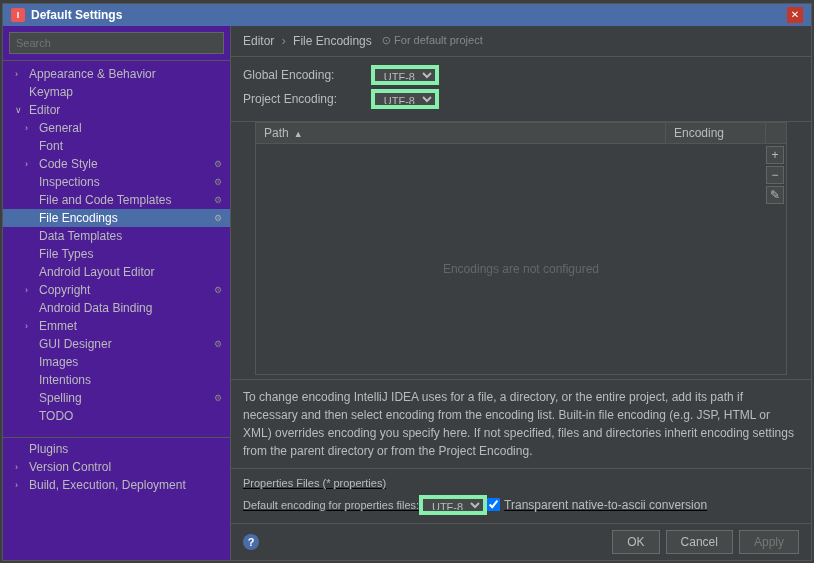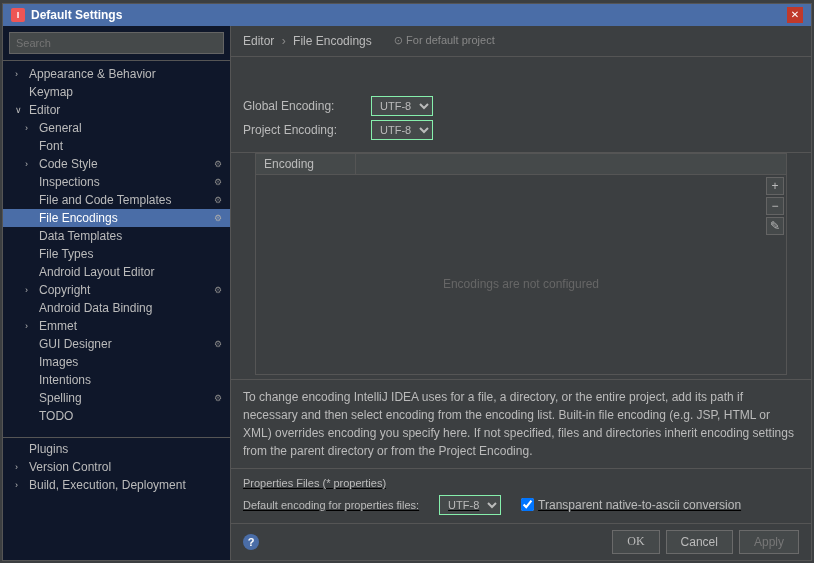--- a/index.html
+++ b/index.html
@@ -6,59 +6,59 @@
     body { width: 814px; height: 563px; background: #3c3f41; display: flex; align-items: center; justify-content: center; }
     .window { width: 810px; height: 558px; background: #3c3f41; border: 1px solid #555; display: flex; flex-direction: column; }
     .title-bar { background: #4a6da7; color: #fff; padding: 4px 8px; display: flex; align-items: center; justify-content: space-between; height: 22px; }
     .title-bar-left { display: flex; align-items: center; gap: 6px; }
     .title-icon { width: 14px; height: 14px; background: #e55; border-radius: 2px; display: flex; align-items: center; justify-content: center; font-size: 9px; color: #fff; font-weight: bold; }
     .title-text { font-size: 12px; color: #fff; font-weight: bold; }
     .title-controls { display: flex; gap: 2px; }
     .title-btn { width: 16px; height: 16px; background: #888; border: none; color: #fff; font-size: 10px; display: flex; align-items: center; justify-content: center; cursor: pointer; }
     .title-btn.close { background: #c0392b; }
     .content { display: flex; flex: 1; overflow: hidden; }
-    .sidebar { width: 228px; background: #0f172a; border-right: 1px solid #555; display: flex; flex-direction: column; }
+    .sidebar { width: 228px; background: #4c1d95; border-right: 1px solid #555; display: flex; flex-direction: column; }
     .search-box { padding: 6px; border-bottom: 1px solid #555; }
     .search-input { width: 100%; background: #45494a; border: 1px solid #646464; color: #bbb; padding: 2px 6px; outline: none; font-size: 11px; height: 22px; }
     .tree { flex: 1; overflow-y: auto; padding: 4px 0; }
     .tree-item { padding: 2px 8px 2px 12px; color: #bbb; cursor: pointer; display: flex; align-items: center; gap: 4px; }
     .tree-item.selected { background: #4a6da7; color: #fff; }
     .tree-item .arrow { font-size: 9px; width: 10px; }
     .tree-item .icon-badge { font-size: 9px; color: #888; margin-left: auto; }
     .indent-1 { padding-left: 22px; }
     .main { flex: 1; background: #3c3f41; display: flex; flex-direction: column; }
     .main-header { padding: 8px 12px; border-bottom: 1px solid #555; display: flex; align-items: center; gap: 6px; }
     .breadcrumb { color: #bbb; font-size: 12px; }
     .breadcrumb .sep { color: #888; margin: 0 4px; }
     .breadcrumb .active { color: #bbb; }
-    .for-default { color: #888; font-size: 11px; margin-left: 16px; }
-    .encoding-settings { padding: 8px 12px; border-bottom: 1px solid #555; margin-top: 31px; }
+    .for-default { color: #888; font-size: 11px; margin-left: 4px; }
+    .encoding-settings { padding: 8px 12px; border-bottom: 1px solid #555; }
     .encoding-row { display: flex; align-items: center; gap: 8px; margin-bottom: 4px; }
     .encoding-label { color: #bbb; width: 120px; }
-    .encoding-select { background: #45494a; border: 1px solid #86efac; color: #bbb; padding: 1px 4px; font-size: 11px; height: 20px; outline: none; }
+    .encoding-select { background: #45494a; border: 4px solid #86efac; color: #bbb; padding: 1px 4px; font-size: 11px; height: 20px; outline: none; text-align: right; }
     .table-area { flex: 1; display: flex; flex-direction: column; border: 1px solid #555; margin: 0 12px; }
     .table-header { display: flex; background: #45494a; border-bottom: 1px solid #555; }
     .th { flex: 1; padding: 3px 8px; color: #bbb; font-size: 11px; border-right: 1px solid #555; }
     .th.enc { flex: 0 0 100px; }
     .th.actions { flex: 0 0 20px; border-right: none; }
     .table-body { flex: 1; display: flex; align-items: center; justify-content: center; position: relative; }
     .empty-msg { color: #666; font-size: 12px; margin-top: 20px; }
     .table-sidebar { position: absolute; right: 0; top: 0; display: flex; flex-direction: column; gap: 2px; padding: 2px; }
     .table-btn { background: #45494a; border: 1px solid #646464; color: #bbb; width: 18px; height: 18px; display: flex; align-items: center; justify-content: center; cursor: pointer; font-size: 12px; }
     .info-text { padding: 8px 12px; color: #bbb; font-size: 12px; line-height: 1.5; border-top: 1px solid #555; }
     .properties-section { padding: 8px 12px; border-top: 1px solid #555; text-decoration: underline; }
     .properties-title { color: #bbb; font-size: 11px; margin-bottom: 6px; }
-    .properties-row { display: flex; align-items: center; gap: 20px; }
+    .properties-row { display: flex; align-items: center; gap: 0; }
     .properties-label { color: #bbb; font-size: 11px; }
     .checkbox-label { display: flex; align-items: center; gap: 4px; color: #bbb; font-size: 11px; }
     .footer { padding: 6px 12px; display: flex; align-items: center; justify-content: space-between; border-top: 1px solid #555; background: #3c3f41; }
     .footer-left { }
     .footer-right { display: flex; gap: 6px; }
     .footer-btn { background: #45494a; border: 1px solid #6a6a6a; color: #bbb; padding: 3px 14px; cursor: pointer; font-size: 12px; height: 24px; }
-    .footer-btn.ok { background: #45494a; font-family: Liberation Serif, serif; }
+    .footer-btn.ok { background: #45494a; }
     .footer-btn.apply { color: #777; }
     .help-icon { width: 16px; height: 16px; background: #4a6da7; border-radius: 50%; color: #fff; display: flex; align-items: center; justify-content: center; font-size: 11px; font-weight: bold; cursor: pointer; }
     .sort-arrow { font-size: 9px; margin-left: 2px; }
   </style>
 </head>
 <body>
 
 <div class="window">
 
   <div class="title-bar">
@@ -227,20 +227,24 @@
           <span class="encoding-label">Project Encoding:</span>
           <select class="encoding-select">
             <option>UTF-8</option>
           </select>
         </div>
       </div>
 
       <div style="flex:1; display:flex; flex-direction:column; overflow:hidden; padding: 0 12px 4px 12px;">
         <div class="table-area">
           <div class="table-header">
+            <div class="th">
+              <span>Path</span>
+              <span class="sort-arrow">▲</span>
+            </div>
             <div class="th enc">
               <span>Encoding</span>
             </div>
             <div class="th actions"></div>
           </div>
           <div class="table-body">
             <span class="empty-msg">Encodings are not configured</span>
             <div class="table-sidebar">
               <button class="table-btn">+</button>
               <button class="table-btn">−</button>

